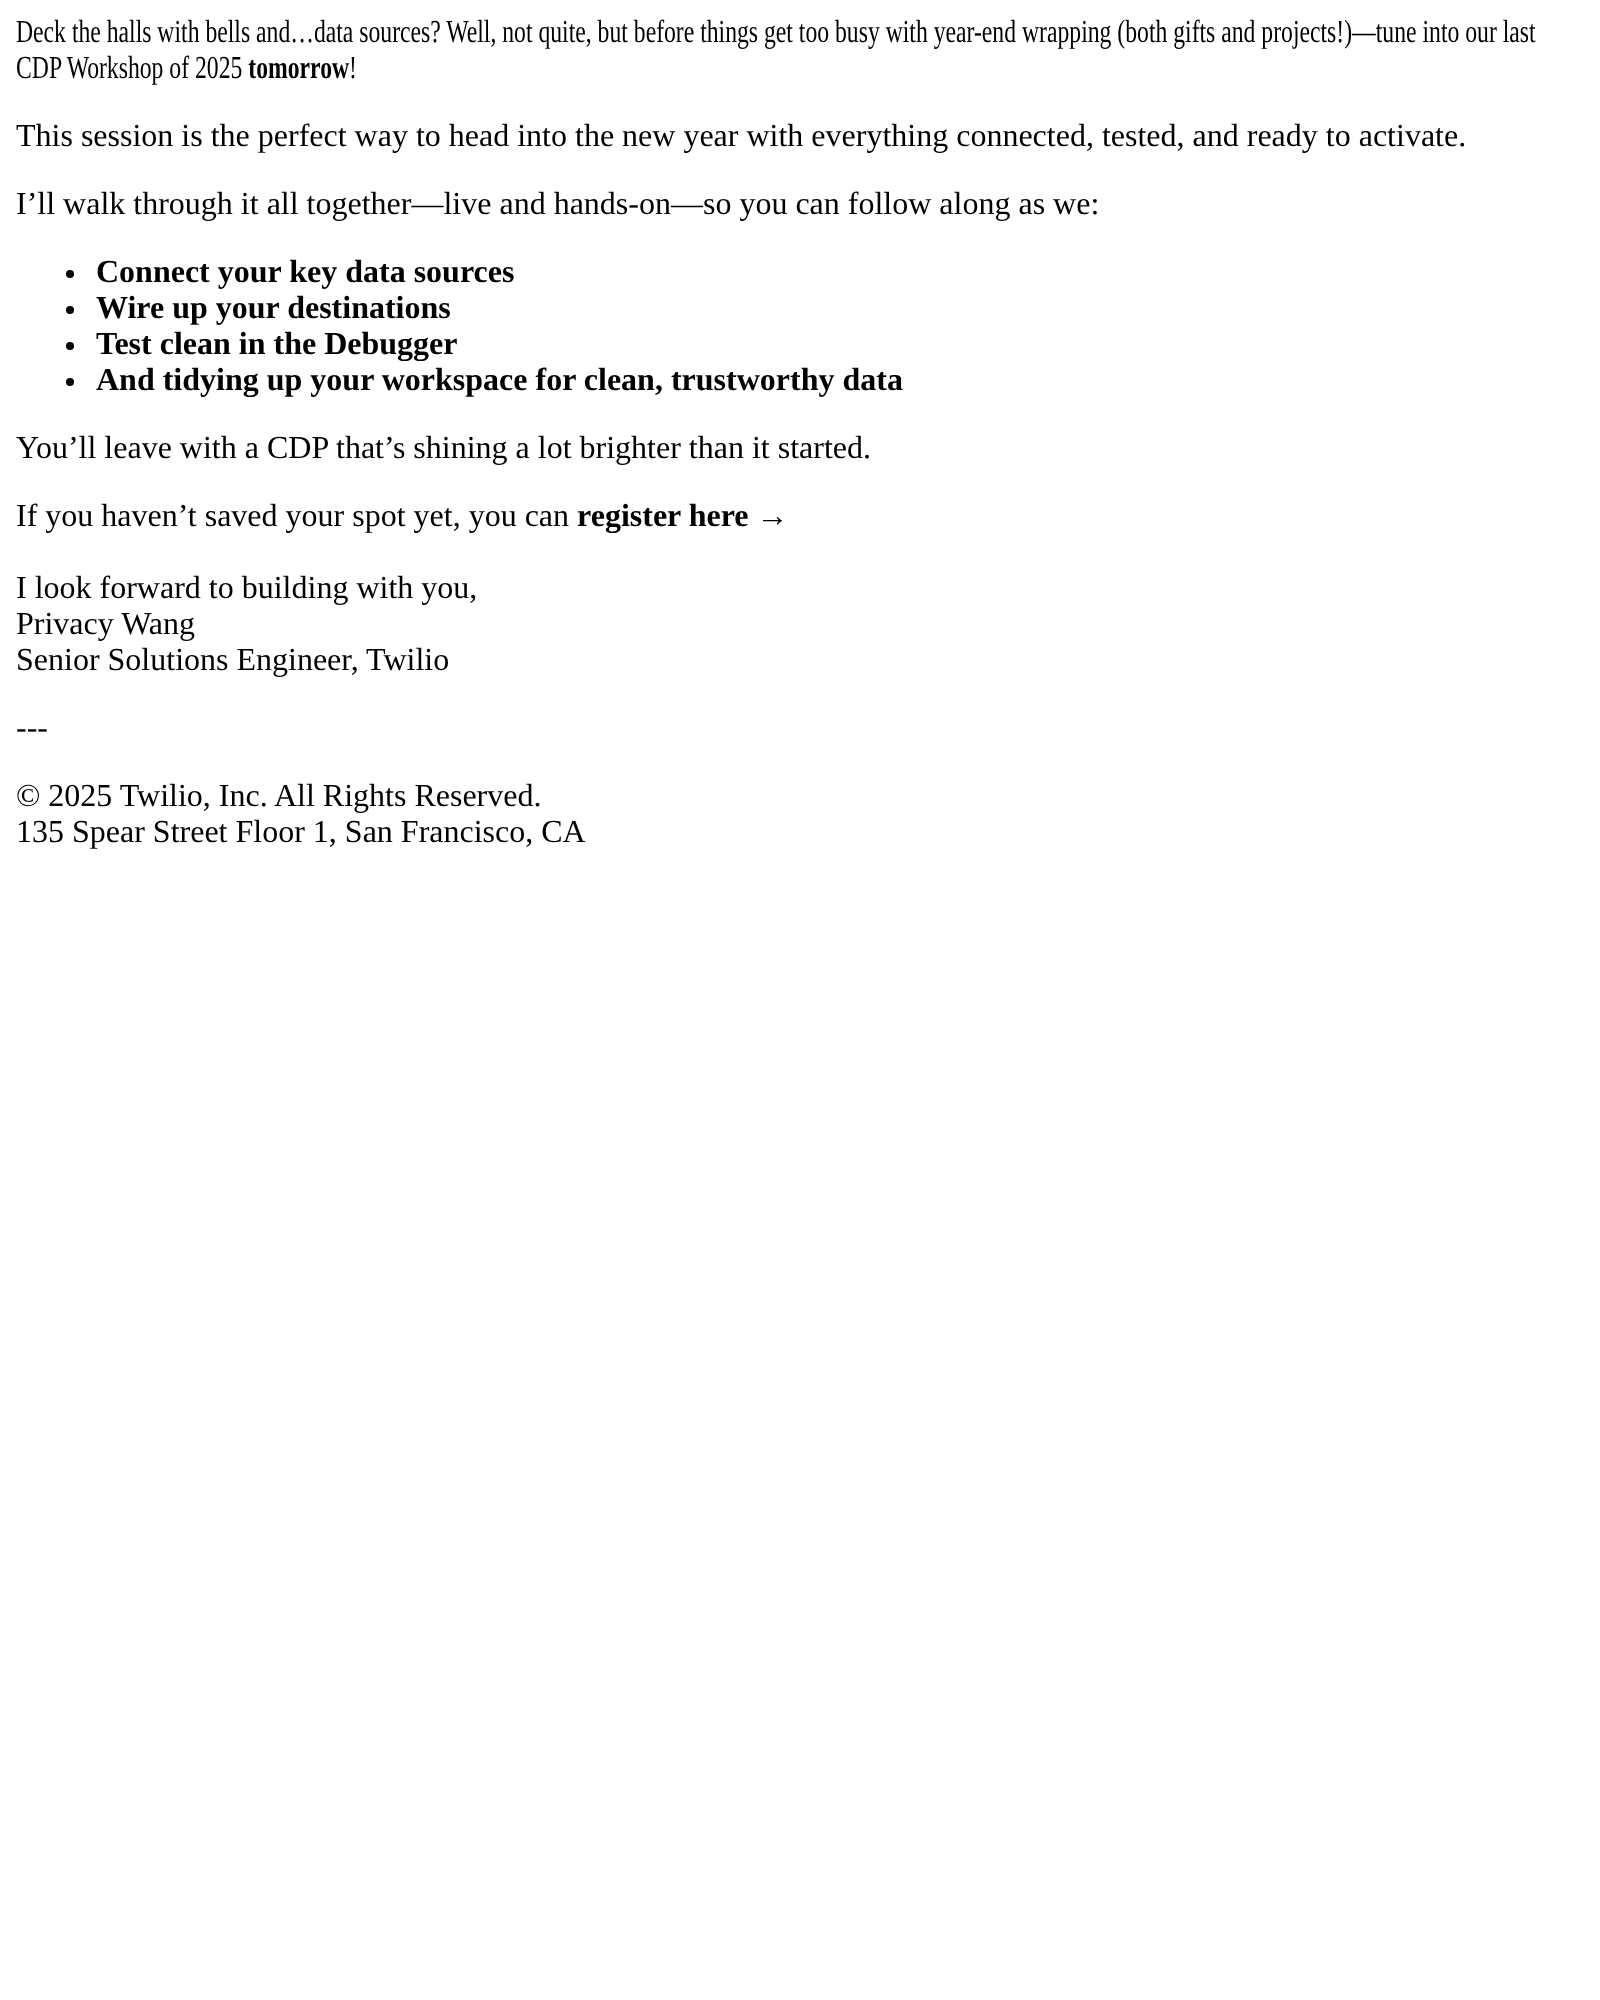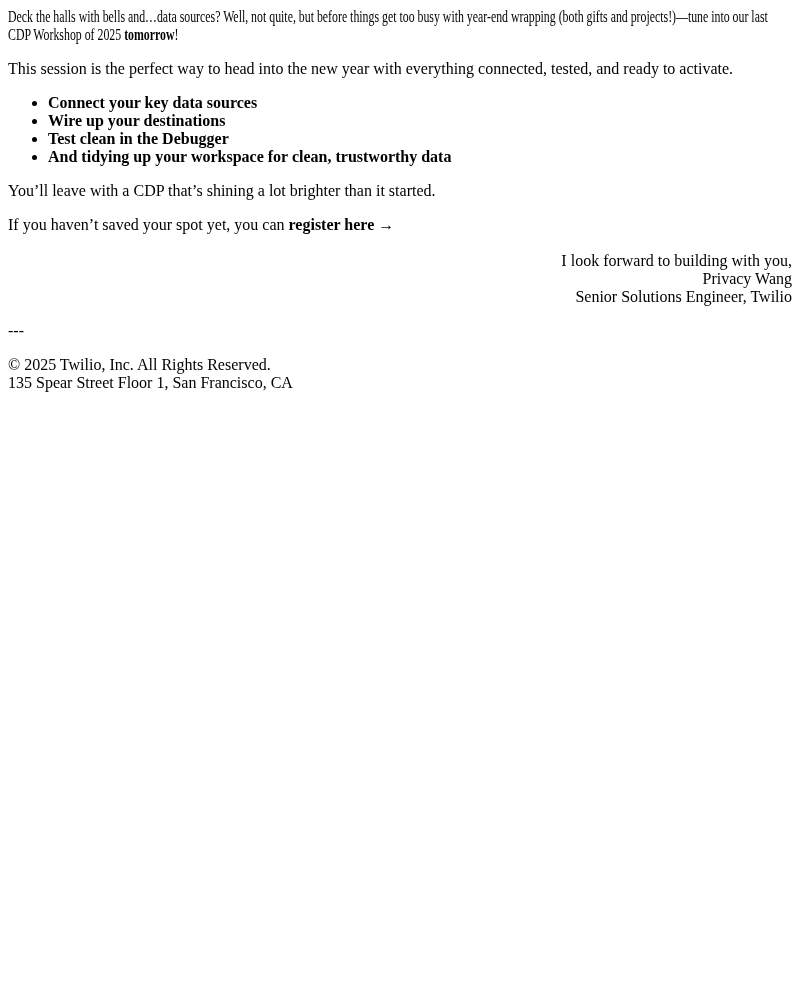--- a/index.html
+++ b/index.html
@@ -14,35 +14,36 @@
       width: 1060px;
       transform: scaleX(0.74);
       transform-origin: 0 0;
       margin-bottom: 16px;
     }
     .condensed p { margin: 0; }
     ul { margin: 0 0 16px 0; padding-left: 40px; list-style: disc; }
     li { margin: 0; font-weight: bold; }
     b { font-weight: bold; }
     a { color: inherit; text-decoration: none; margin-top: 13px; }
-    .sig { margin-top: 18px; text-align: right; }
+    .sig { margin-top: 18px; }
     .divider { margin: 16px 0 16px 0; }
     .footer-links a { cursor: pointer; }
   </style>
 </head>
 <body>
 
 <div class="page">
 
   <div class="condensed">
     <p><span>Deck the halls with bells and…data sources? Well, not quite, but before things get too busy with year-end wrapping (both gifts and projects!)—tune into our last CDP Workshop of 2025 </span><b>tomorrow</b><span>!</span></p>
   </div>
 
   <p>This session is the perfect way to head into the new year with everything connected, tested, and ready to activate.</p>
 
+  <p>I’ll walk through it all together—live and hands-on—so you can follow along as we:</p>
 
   <ul>
     <li>Connect your key data sources</li>
     <li>Wire up your destinations</li>
     <li>Test clean in the Debugger</li>
     <li>And tidying up your workspace for clean, trustworthy data</li>
   </ul>
 
   <p>You’ll leave with a CDP that’s shining a lot brighter than it started.</p>
 

